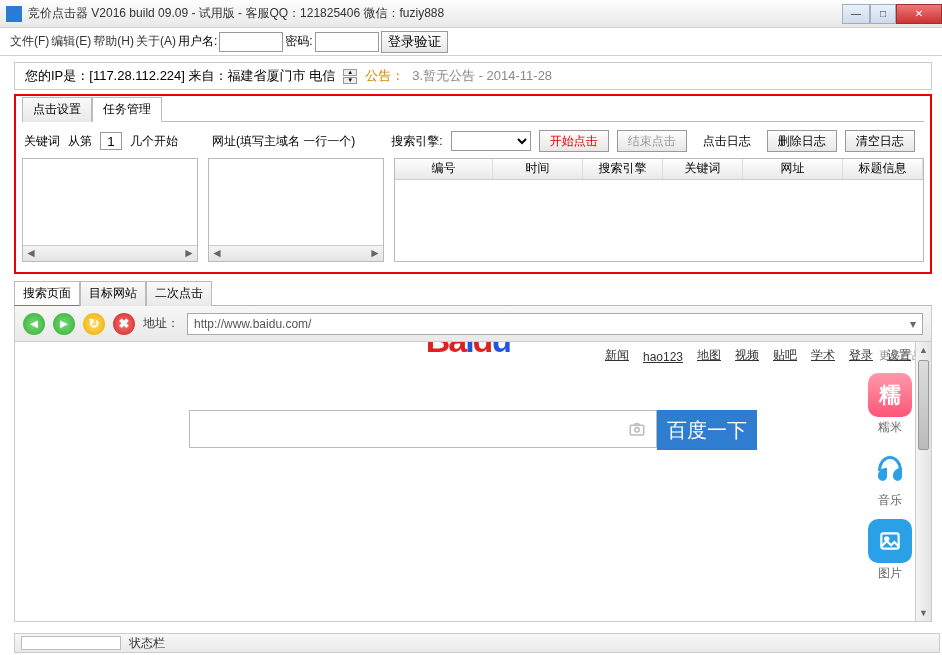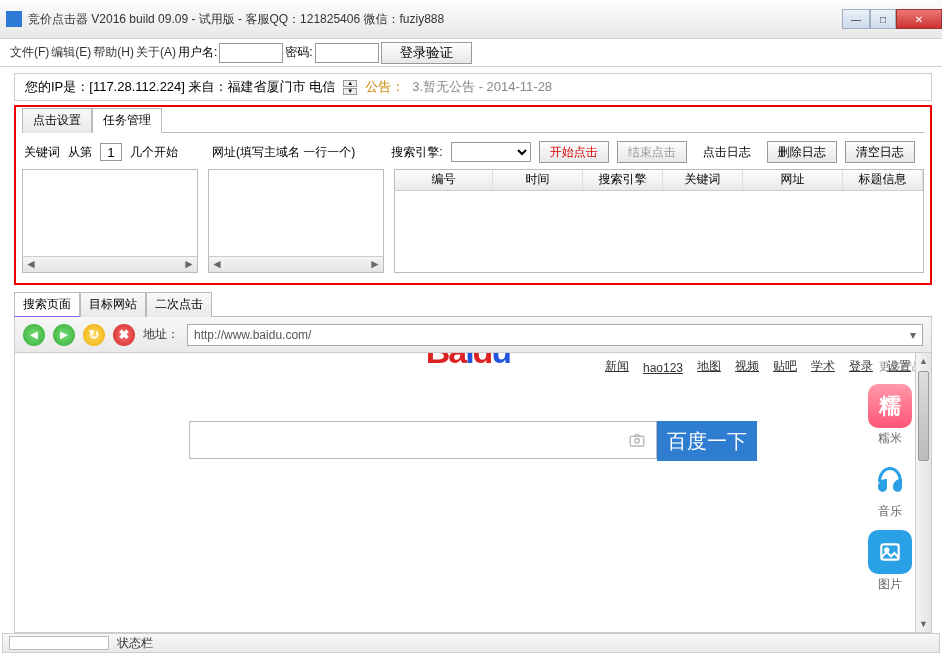--- a/index.html
+++ b/index.html
@@ -1,32 +1,32 @@
 <!DOCTYPE html>
 <html><head>
 <meta charset="utf-8">
 <style>
 * { box-sizing: border-box; margin: 0; padding: 0; }
 body { font-family: "Microsoft YaHei", SimSun, Arial, sans-serif; font-size: 12px; background: #fff; width: 942px; height: 655px; overflow: hidden; position: relative; }
 
 
-.titlebar { height: 39px; background: linear-gradient(#fdfdfd, #e8e8e8); border-bottom: 1px solid #d0d0d0; display: flex; align-items: center; padding: 0 0 0 6px; }
+.titlebar { height: 28px; background: linear-gradient(#fdfdfd, #e8e8e8); border-bottom: 1px solid #d0d0d0; display: flex; align-items: center; padding: 0 0 0 6px; }
 .titlebar .app-icon { width: 16px; height: 16px; background: #2b7bd6; margin-right: 6px; }
 .titlebar .title-text { flex: 1; color: #333; }
 .winbtns { display: flex; height: 20px; gap: 0; }
 .winbtn { width: 28px; height: 20px; border: 1px solid #a0b0c0; background: linear-gradient(#eaf1f9,#cddbec); display:flex; align-items:center; justify-content:center; font-size:10px; color:#333; }
 .winbtn.close { background: linear-gradient(#e77,#c33); color:#fff; width:46px; border-color:#933; }
 .winbtn.max { width:26px; }
 .winbtn.min { width:28px; }
 
 
 .menubar { height: 28px; border-bottom: 1px solid #d0d0d0; display:flex; align-items:center; padding: 0 10px; gap: 2px; }
 .menubar .menuitem { color:#333; }
 .menubar input[type=text], .menubar input[type=password] { width: 64px; height: 20px; border: 1px solid #999; padding: 0 4px; }
-.menubar .login-btn { height: 22px; border: 1px solid #999; background: linear-gradient(#fdfdfd,#e7e7e7); padding: 0 18px; }
+.menubar .login-btn { height: 22px; border: 1px solid #999; background: linear-gradient(#fdfdfd,#e7e7e7); padding: 0 6px; }
 
 
 .infostrip { margin: 6px 10px 2px 14px; border: 1px solid #ccc; height: 28px; display:flex; align-items:center; padding: 0 10px; gap: 8px; font-size: 13px; background:#fff; }
 .infostrip .spin { width: 14px; display:flex; flex-direction:column; gap:1px; }
 .infostrip .spin span { height:7px; border:1px solid #999; background:#eee; font-size:6px; line-height:5px; text-align:center; }
 .infostrip .announce-label { color:#c80; }
 .infostrip .announce-text { color:#888; }
 
 
 .redbox { margin: 4px 10px 0 14px; border: 2px solid #e00; padding: 0 6px 10px 6px; }
@@ -90,21 +90,21 @@
 .sideicon.music { background:#fff; color:#2aa0e6; }
 .sideicon.music svg { width:36px; height:36px; }
 .sideicon.pic { background:#2aa0e6; }
 .sidelabel { font-size:12px; color:#666; }
 .vscroll { position:absolute; right:0; top:0; bottom:0; width:16px; background:linear-gradient(90deg,#f4f4f4,#e4e4e4); border-left:1px solid #ccc; }
 .vscroll .thumb { position:absolute; left:2px; right:2px; top:18px; height:90px; background:linear-gradient(#ddd,#bbb); border:1px solid #999; border-radius:2px; }
 .vscroll .arr { position:absolute; left:0; right:0; height:16px; text-align:center; color:#666; font-size:9px; line-height:16px; }
 .vscroll .arr.up{top:0;} .vscroll .arr.dn{bottom:0;}
 
 
-.statusbar { position:absolute; bottom:2px; left:2px; right:2px; height:20px; border:1px solid #ccc; background:linear-gradient(#f7f7f7,#e9e9e9); display:flex; align-items:center; }
+.statusbar { position:absolute; bottom:2px; left:14px; right:2px; height:20px; border:1px solid #ccc; background:linear-gradient(#f7f7f7,#e9e9e9); display:flex; align-items:center; }
 .statusbar .seg { width:100px; height:14px; border:1px solid #bbb; margin-left:6px; background:#fff; }
 .statusbar .txt { margin-left:8px; color:#333; }
 </style>
 </head>
 <body>
 
 <div class="titlebar">
   <div class="app-icon"></div>
   <div class="title-text">竞价点击器 V2016 build 09.09 - 试用版 - 客服QQ：121825406 微信：fuziy888</div>
   <div class="winbtns">

